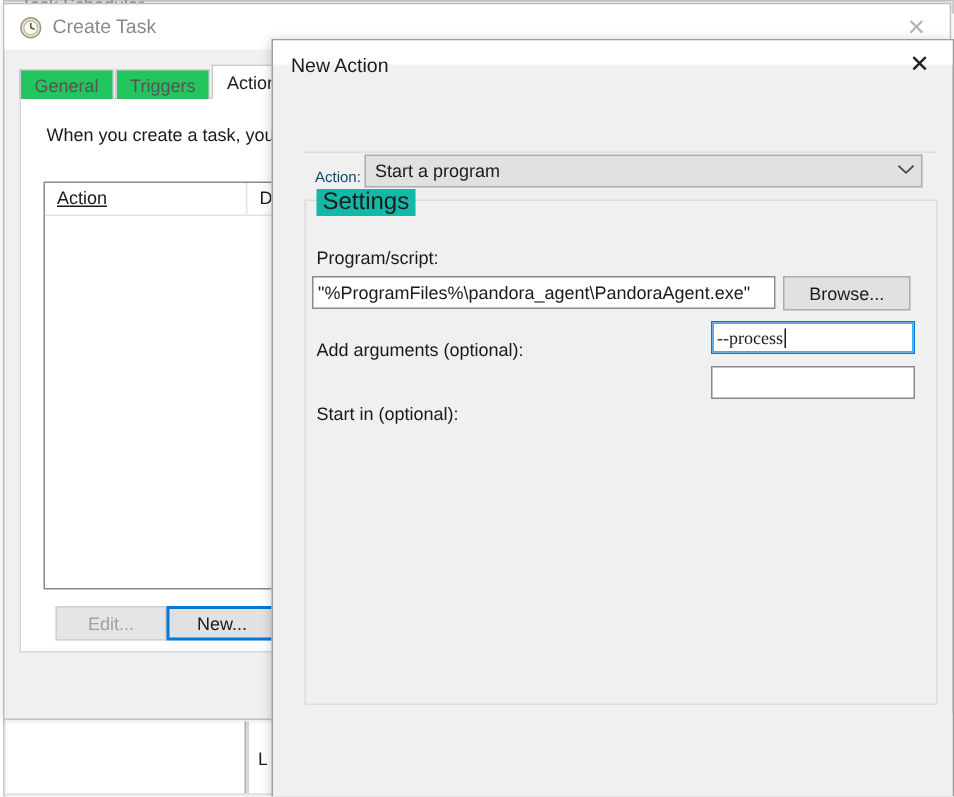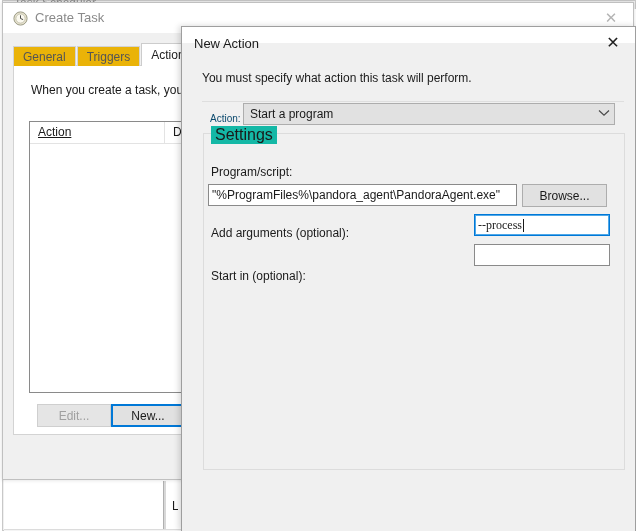--- a/index.html
+++ b/index.html
@@ -123,21 +123,21 @@
     left: 10px; top: 41px;
     height: 22px;
     display: flex;
     align-items: flex-end;
     z-index: 3;
   }
   .ct-tab {
     height: 20px;
     padding: 0px 9px 0 9px;
     margin-right: 1px;
-    background: #eab308;
+    background: #22c55e;
     border: 1px solid #d3d3d3;
     border-bottom: none;
     box-sizing: border-box;
     display: flex;
     align-items: center;
     font-size: 12px;
     color: #555555;
     white-space: nowrap;
   }
   .ct-tab.active {
@@ -431,21 +431,20 @@
     </div>
   </div>
 
   <div id="new-action">
 
     <div id="na-titlebar">
       <div id="na-title">New Action</div>
       <div id="na-close">✕</div>
     </div>
 
-    <div id="na-instruction">You must specify what action this task will perform.</div>
 
     <div id="na-sep"></div>
 
     <div id="na-action-label" class="na-field-label">Action:</div>
 
     <div id="na-combo">
       <span id="na-combo-text">Start a program</span>
       <span id="na-combo-arrow">
         <svg width="12" height="8" viewBox="0 0 12 8" aria-hidden="true">
           <polyline points="1,1.5 6,6.2 11,1.5" fill="none" stroke="#4a4a4a" stroke-width="1.2"></polyline>

